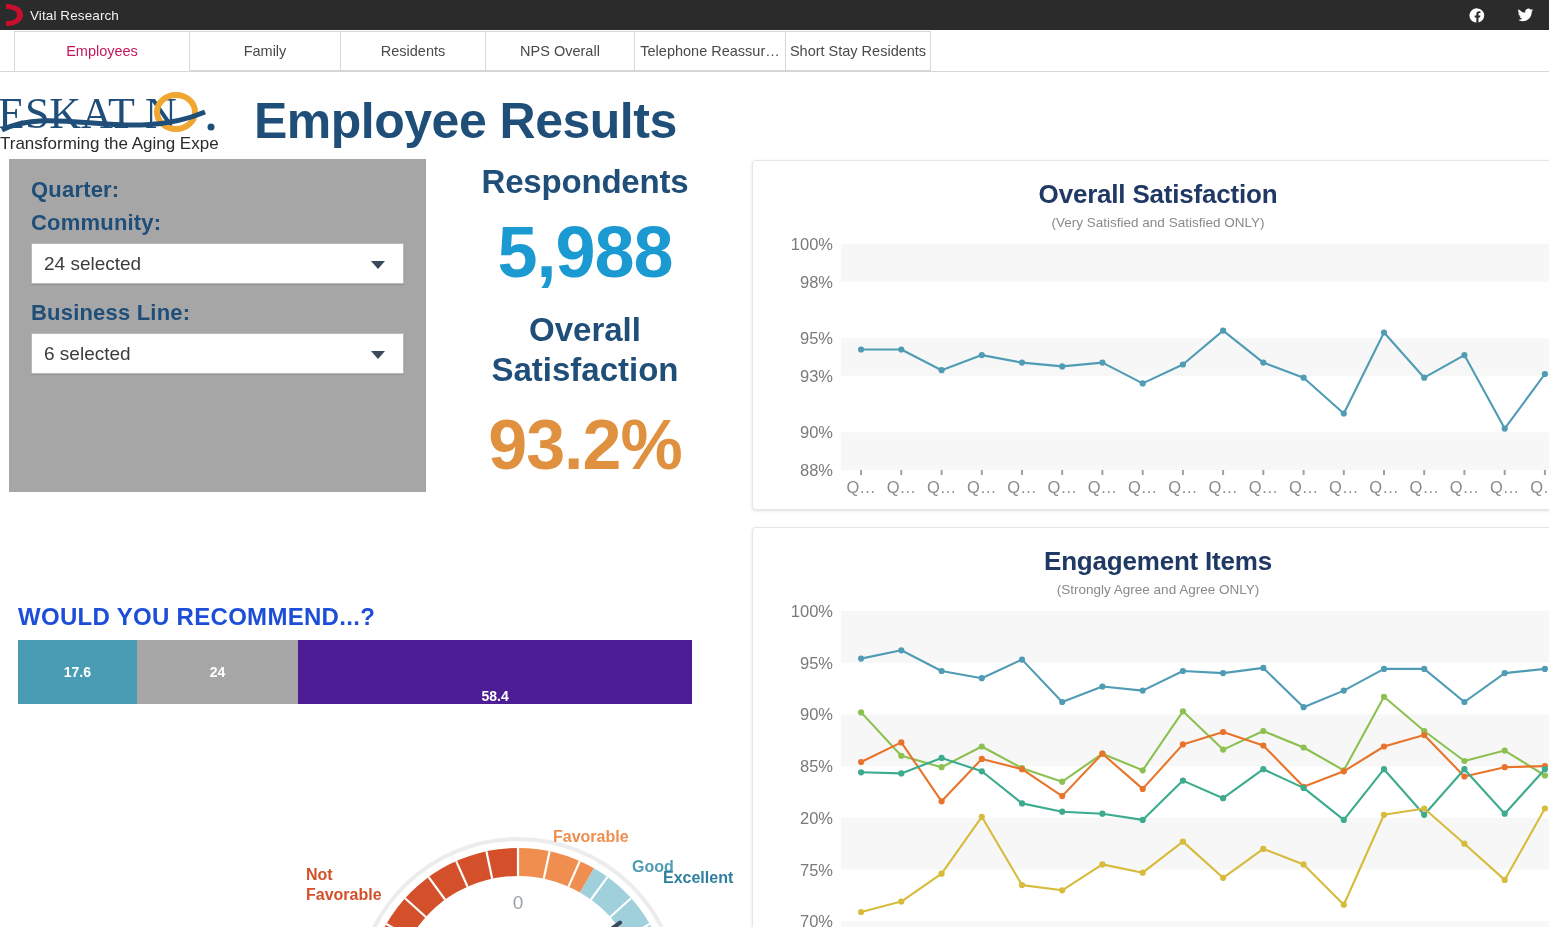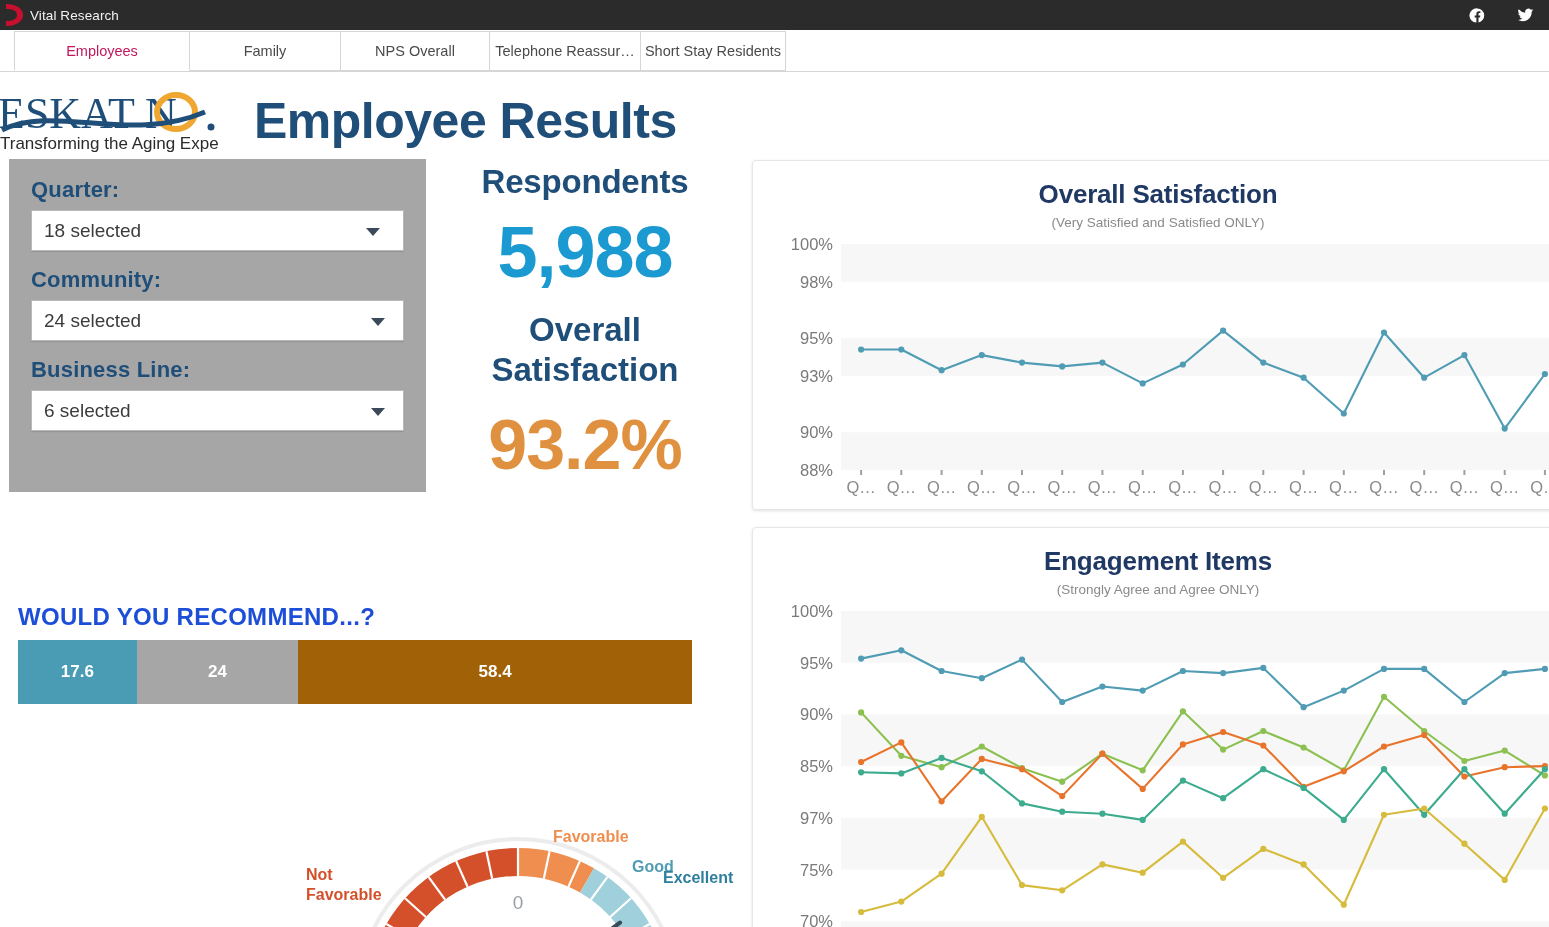--- a/index.html
+++ b/index.html
@@ -192,21 +192,21 @@
   }
   .rec-bar {
     position: absolute;
     left: 18px; top: 568px;
     width: 674px; height: 64px;
     display: flex;
   }
   .rec-seg {
     display: flex; align-items: center; justify-content: center;
     color: #ffffff;
-    font-size: 17px;
+    font-size: 14px;
     font-weight: bold;
   }
 
   
   .gauge {
     position: absolute;
     left: 338px; top: 748px;
     width: 360px; height: 360px;
   }
   .gauge svg { display:block; }
@@ -285,20 +285,21 @@
       <svg width="19" height="17" viewBox="0 0 24 24">
           <path fill="#ffffff" d="M23 4.6a9 9 0 0 1-2.6.7 4.5 4.5 0 0 0 2-2.5 9 9 0 0 1-2.9 1.1A4.5 4.5 0 0 0 11.7 8 12.8 12.8 0 0 1 2.4 3.3a4.5 4.5 0 0 0 1.4 6 4.4 4.4 0 0 1-2-.6 4.5 4.5 0 0 0 3.6 4.4 4.5 4.5 0 0 1-2 .1 4.5 4.5 0 0 0 4.2 3.1A9 9 0 0 1 1 18.1a12.7 12.7 0 0 0 6.9 2c8.3 0 12.8-6.9 12.8-12.8v-.6A9 9 0 0 0 23 4.6z"></path>
         </svg>
     </span>
   </div>
 </div>
 
 <div class="tabbar">
   <div class="tab w1 active">Employees</div>
   <div class="tab w2">Family</div>
+  <div class="tab w3">Residents</div>
   <div class="tab w4">NPS Overall</div>
   <div class="tab w5">Telephone Reassur…</div>
   <div class="tab w6">Short Stay Residents</div>
 </div>
 
 <div class="main">
 
   <div class="left">
 
     <div class="brandrow">
@@ -309,24 +310,20 @@
           <path d="M2 44 C55 18 130 58 205 26" fill="none" stroke="#1f4e79" stroke-width="5"></path>
           <circle cx="211" cy="41" r="3.5" fill="#1f4e79"></circle>
           <text x="0" y="63" font-family="Liberation Sans, sans-serif" font-size="17" fill="#2b2b2b">Transforming the Aging Experience</text>
         </svg>
       </div>
       <div class="page-title">Employee Results</div>
     </div>
 
     <div class="filters">
       <div class="flabel">Quarter:</div>
-      <div class="fselect s1">
-        <span class="val">18 selected</span>
-        <span class="caret"></span>
-      </div>
       <div class="flabel">Community:</div>
       <div class="fselect">
         <span class="val">24 selected</span>
         <span class="caret"></span>
       </div>
       <div class="flabel">Business Line:</div>
       <div class="fselect">
         <span class="val">6 selected</span>
         <span class="caret"></span>
       </div>
@@ -341,21 +338,21 @@
     </div>
 
     <div class="rec-title">WOULD YOU RECOMMEND...?</div>
     <div class="rec-bar" id="rec-bar">
         <div class="rec-seg" style="background: rgb(74, 156, 181); width: 17.6%;">
           <span>17.6</span>
         </div>
         <div class="rec-seg" style="background: rgb(166, 166, 166); width: 24%;">
           <span>24</span>
         </div>
-        <div class="rec-seg" style="background: #a16207; width: 58.4%;">
+        <div class="rec-seg" style="background: #4c1d95; width: 58.4%; align-items: flex-end;">
           <span>58.4</span>
         </div>
       </div>
 
     <div class="gauge" id="gauge">
         <svg width="360" height="360">
           <circle cx="180" cy="180" r="161" fill="none" stroke="#ececec" stroke-width="4"></circle>
           <path d="M48.3641386247653 256 A152 152 0 0 1 179.99999999999997 28 L179.99999999999997 56 A124 124 0 0 0 72.6128499307296 242 Z" fill="#d4502a"></path>
           <path d="M179.99999999999997 28 A152 152 0 0 1 256 48.36413862476533 L242 72.61284993072961 A124 124 0 0 0 179.99999999999997 56 Z" fill="#ef8e4e"></path>
           <path d="M256 48.36413862476533 A152 152 0 0 1 318.8589095616753 118.17603025247837 L293.2796367476825 129.5646562586008 A124 124 0 0 0 242 72.61284993072961 Z" fill="#9fd0dc"></path>
@@ -588,21 +585,21 @@
           <line x1="550.6" y1="376" x2="550.6" y2="381" stroke="#9aa0a6" stroke-width="2"></line>
           <line x1="590.8" y1="376" x2="590.8" y2="381" stroke="#9aa0a6" stroke-width="2"></line>
           <line x1="631.0" y1="376" x2="631.0" y2="381" stroke="#9aa0a6" stroke-width="2"></line>
           <line x1="671.2" y1="376" x2="671.2" y2="381" stroke="#9aa0a6" stroke-width="2"></line>
           <line x1="711.4" y1="376" x2="711.4" y2="381" stroke="#9aa0a6" stroke-width="2"></line>
           <line x1="751.7" y1="376" x2="751.7" y2="381" stroke="#9aa0a6" stroke-width="2"></line>
           <line x1="791.9" y1="376" x2="791.9" y2="381" stroke="#9aa0a6" stroke-width="2"></line>
         </svg>
         <div class="ylab" style="top: 324.286px; right: 732px;">70%</div>
         <div class="ylab" style="top: 272.571px; right: 732px;">75%</div>
-        <div class="ylab" style="top: 220.857px; right: 732px;">97%</div>
+        <div class="ylab" style="top: 220.857px; right: 732px;">20%</div>
         <div class="ylab" style="top: 169.143px; right: 732px;">85%</div>
         <div class="ylab" style="top: 117.429px; right: 732px;">90%</div>
         <div class="ylab" style="top: 65.7143px; right: 732px;">95%</div>
         <div class="ylab" style="top: 14px; right: 732px;">100%</div>
       </div>
   </div>
 
 </div>
 
 </body></html>

